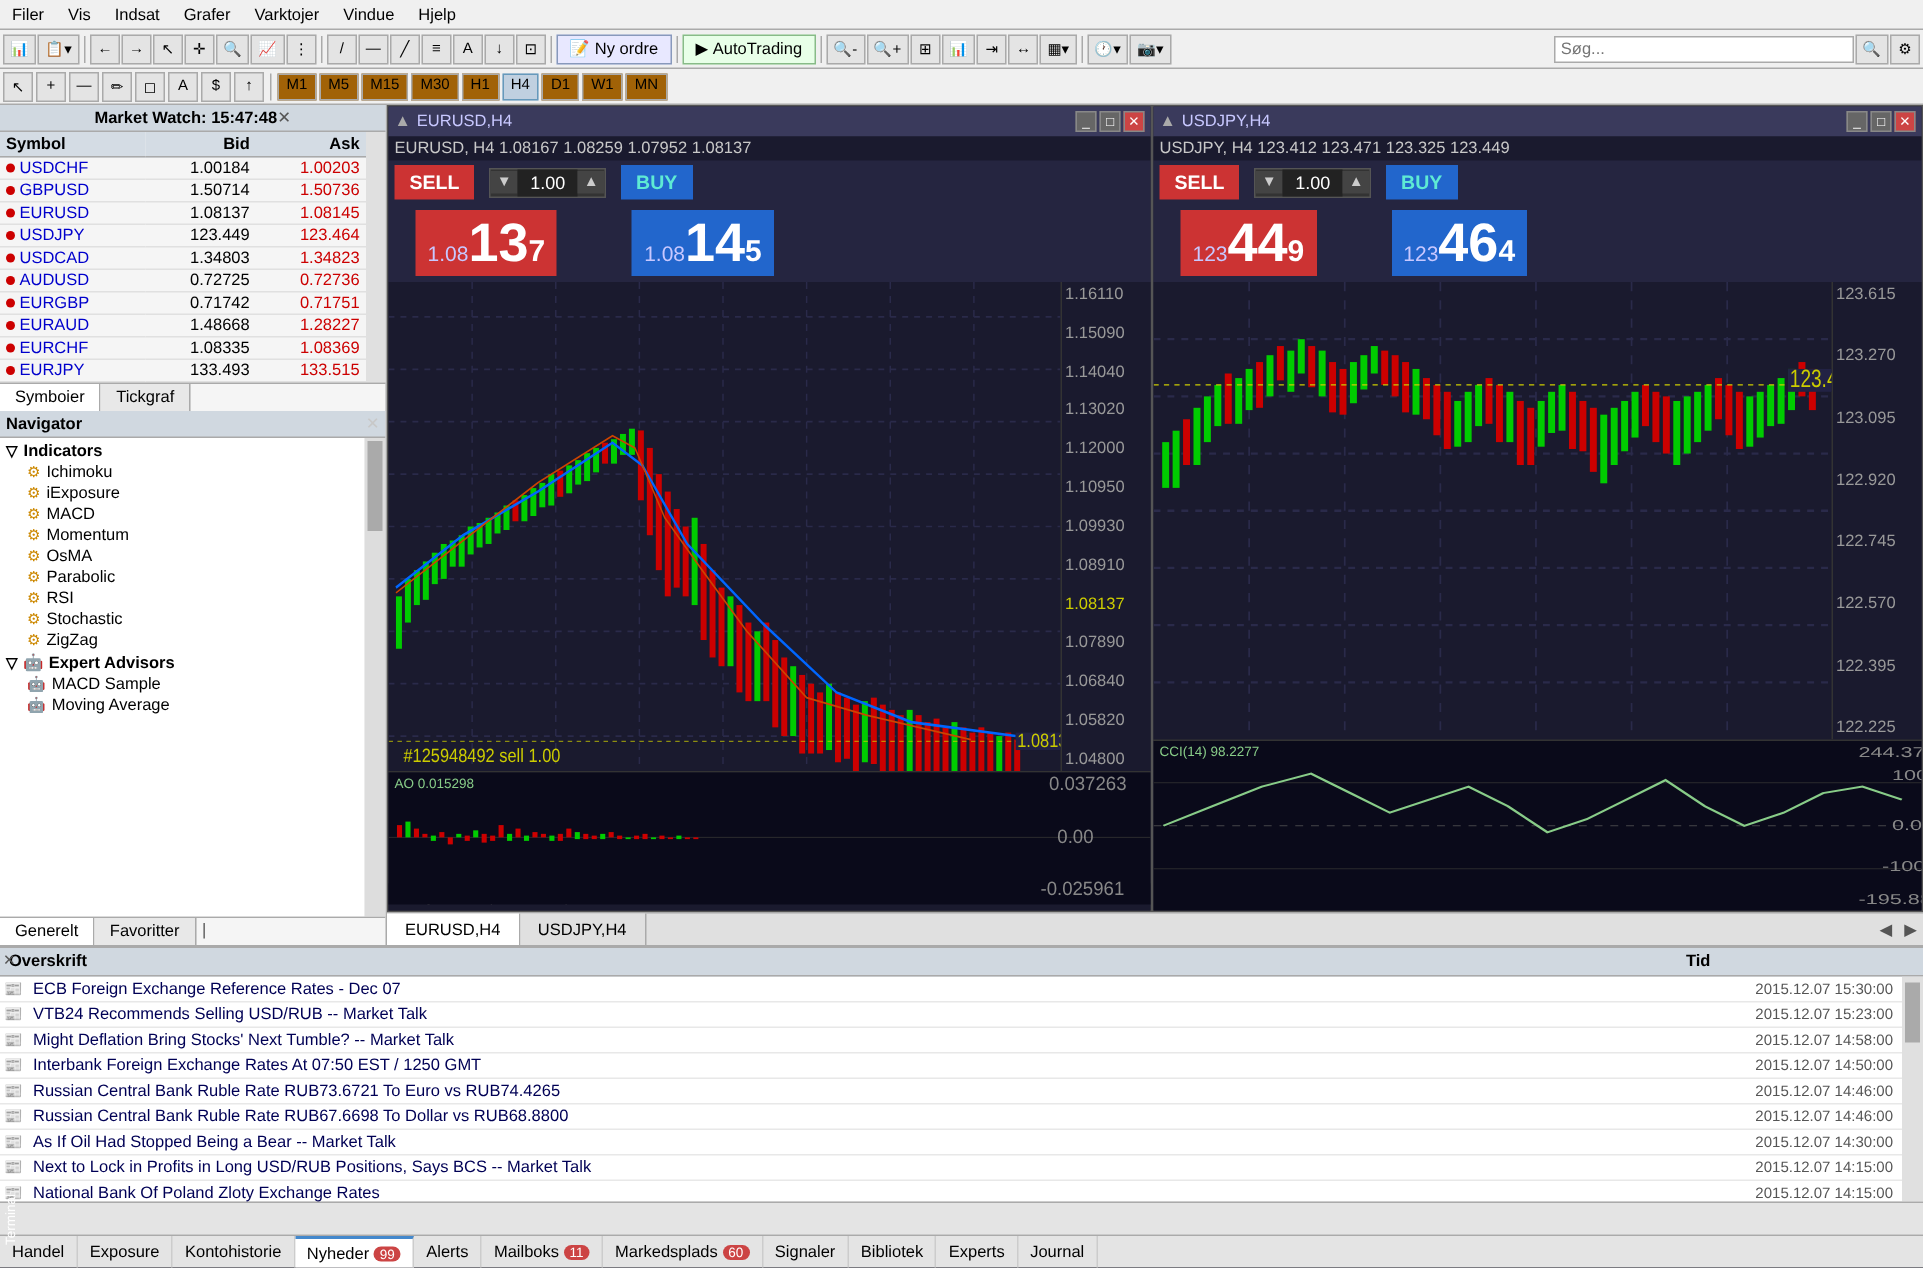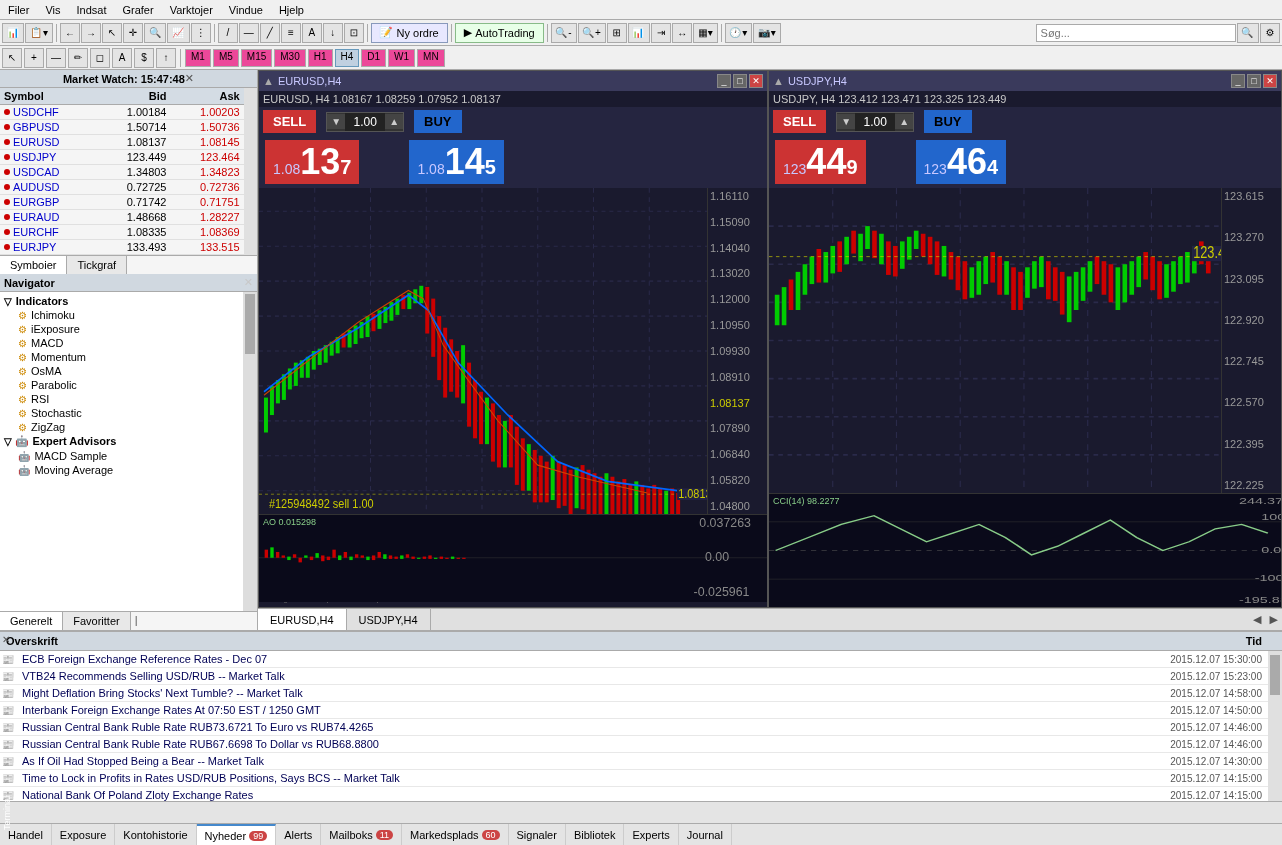--- a/index.html
+++ b/index.html
@@ -7,21 +7,21 @@
 
     
     #menubar { background: #f0f0f0; display: flex; align-items: center; height: 20px; border-bottom: 1px solid #aaa; }
     .menu-item { padding: 2px 8px; cursor: pointer; color: #000; }
 
     
     #toolbar1 { background: #f0f0f0; display: flex; align-items: center; height: 26px; border-bottom: 1px solid #aaa; padding: 2px; gap: 1px; }
     #toolbar2 { background: #f0f0f0; display: flex; align-items: center; height: 24px; border-bottom: 1px solid #aaa; padding: 2px; gap: 2px; }
     .tb-btn { background: #e4e4e4; border: 1px solid #aaa; padding: 1px 4px; cursor: pointer; font-size: 10px; color: #000; min-width: 20px; height: 20px; display: flex; align-items: center; justify-content: center; }
     .tb-sep { width: 1px; background: #aaa; height: 18px; margin: 0 2px; }
-    .timeframe-btn { background: #ec4899; border: 1px solid #aaa; padding: 1px 5px; cursor: pointer; font-size: 10px; color: #000; height: 18px; }
+    .timeframe-btn { background: #a16207; border: 1px solid #aaa; padding: 1px 5px; cursor: pointer; font-size: 10px; color: #000; height: 18px; }
     .timeframe-btn.active { background: #c0d0e0; border-color: #6699bb; }
     .tb-new-order { background: #e8e8ff; border: 1px solid #8899bb; padding: 1px 8px; cursor: pointer; font-size: 11px; color: #000; height: 20px; display: flex; align-items: center; gap: 3px; }
     .tb-autotrading { background: #e8ffe8; border: 1px solid #88bb88; padding: 1px 8px; cursor: pointer; font-size: 11px; color: #000; height: 20px; display: flex; align-items: center; gap: 3px; }
 
     
     #main-content { display: flex; flex-direction: column; height: calc(845px - 20px - 26px - 24px); }
     #upper-area { display: flex; flex: 1; min-height: 0; }
 
     
     #left-panel { width: 258px; display: flex; flex-direction: column; background: #f5f5f5; border-right: 1px solid #aaa; }
@@ -76,27 +76,27 @@
 
     .chart-body { flex: 1; background: #1a1a2e; position: relative; overflow: hidden; display: flex; }
     .chart-main { flex: 1; position: relative; }
     .chart-pricescale { width: 60px; background: #1a1a2e; border-left: 1px solid #333; display: flex; flex-direction: column; justify-content: space-between; padding: 2px 2px; color: #999; font-size: 9px; }
 
     .chart-timescale { height: 18px; background: #1a1a2e; color: #777; font-size: 9px; display: flex; align-items: center; border-top: 1px solid #333; padding: 0 4px; overflow: hidden; }
 
     
     .trade-controls { display: flex; align-items: center; gap: 2px; padding: 3px 4px; background: #252540; }
     .btn-sell { background: #cc3333; color: #fff; font-weight: bold; padding: 4px 10px; cursor: pointer; border: none; font-size: 13px; }
-    .btn-buy { background: #2266cc; color: #000000; font-weight: bold; padding: 4px 10px; cursor: pointer; border: none; font-size: 13px; text-align: center; }
+    .btn-buy { background: #2266cc; color: #5eead4; font-weight: bold; padding: 4px 10px; cursor: pointer; border: none; font-size: 13px; text-align: center; }
     .lot-control { display: flex; align-items: center; border: 1px solid #555; background: #333; }
     .lot-input { background: #222; color: #fff; border: none; width: 40px; text-align: center; font-size: 12px; padding: 2px; }
     .lot-arrow { background: #444; border: none; color: #ccc; cursor: pointer; padding: 2px 4px; font-size: 10px; }
 
     
-    .price-display { display: flex; padding: 4px 6px; background: #252540; gap: 21px; }
+    .price-display { display: flex; padding: 4px 18px; background: #252540; gap: 21px; }
     .price-box { display: flex; align-items: baseline; }
     .price-big-main { font-size: 14px; color: #c8c8ff; }
     .price-big { font-size: 36px; font-weight: bold; color: #fff; line-height: 1; }
     .price-small { font-size: 20px; color: #fff; font-weight: bold; vertical-align: super; }
     .price-sell-box { background: #cc3333; padding: 4px 8px; }
     .price-buy-box { background: #2266cc; padding: 4px 8px; }
 
     
     .indicator-window { height: 80px; border-top: 1px solid #333; display: flex; flex-direction: column; position: relative; }
     .indicator-label { position: absolute; top: 2px; left: 4px; color: #88cc88; font-size: 9px; z-index: 2; }
@@ -107,21 +107,21 @@
     .chart-tab { padding: 2px 12px; cursor: pointer; color: #000; border-right: 1px solid #aaa; background: #e0e0e0; font-size: 11px; height: 22px; display: flex; align-items: center; }
     .chart-tab.active { background: #fff; border-bottom: none; }
     #chart-tabs-scroll { margin-left: auto; display: flex; }
     .chart-tabs-arrow { padding: 2px 4px; cursor: pointer; color: #555; }
 
     
     #bottom-panel { height: 215px; background: #fff; border-top: 2px solid #aaa; display: flex; flex-direction: column; position: relative; }
     #bp-close { position: absolute; top: 2px; left: 2px; cursor: pointer; color: #555; font-size: 10px; }
     #news-header { display: flex; background: #d0d8e0; border-bottom: 1px solid #aaa; }
     .news-col-title { padding: 3px 6px; font-weight: bold; color: #000; flex: 1; }
-    .news-col-time { padding: 3px 6px; font-weight: bold; color: #000; width: 150px; text-align: right; }
+    .news-col-time { padding: 3px 6px; font-weight: bold; color: #000; width: 150px; text-align: left; }
     #news-list { flex: 1; overflow-y: auto; }
     .news-row { display: flex; align-items: center; border-bottom: 1px solid #e8e8e8; padding: 1px 0; cursor: pointer; }
     .news-icon { width: 18px; display: flex; align-items: center; justify-content: center; color: #888; font-size: 10px; flex-shrink: 0; }
     .news-title { flex: 1; color: #000055; padding: 1px 4px; overflow: hidden; white-space: nowrap; text-overflow: ellipsis; }
     .news-time { width: 150px; text-align: right; color: #555; padding-right: 6px; flex-shrink: 0; font-size: 10px; }
     .news-scrollbar { width: 14px; background: #e0e0e0; }
 
     #bottom-tabs { display: flex; align-items: center; background: #e4e4e4; border-top: 1px solid #aaa; height: 22px; }
     .bottom-tab { padding: 2px 8px; cursor: pointer; color: #000; font-size: 11px; height: 22px; display: flex; align-items: center; gap: 3px; border-right: 1px solid #ccc; }
     .bottom-tab.active { background: #fff; border-bottom: none; border-top: 2px solid #4488cc; }
@@ -816,21 +816,21 @@
     <span class="news-title">Russian Central Bank Ruble Rate RUB67.6698 To Dollar vs RUB68.8800</span>
     <span class="news-time">2015.12.07 14:46:00</span>
   </div>
           <div class="news-row">
     <span class="news-icon">📰</span>
     <span class="news-title">As If Oil Had Stopped Being a Bear -- Market Talk</span>
     <span class="news-time">2015.12.07 14:30:00</span>
   </div>
           <div class="news-row">
     <span class="news-icon">📰</span>
-    <span class="news-title">Time to Lock in Profits in Rates USD/RUB Positions, Says BCS -- Market Talk</span>
+    <span class="news-title">Next to Lock in Profits in Long USD/RUB Positions, Says BCS -- Market Talk</span>
     <span class="news-time">2015.12.07 14:15:00</span>
   </div>
           <div class="news-row">
     <span class="news-icon">📰</span>
     <span class="news-title">National Bank Of Poland Zloty Exchange Rates</span>
     <span class="news-time">2015.12.07 14:15:00</span>
   </div>
         </div>
       <div class="news-scrollbar" style="display:flex; flex-direction:column; align-items:center; padding-top:2px;">
         <div style="background:#aaa; height:40px; width:10px; margin:2px;"></div>

